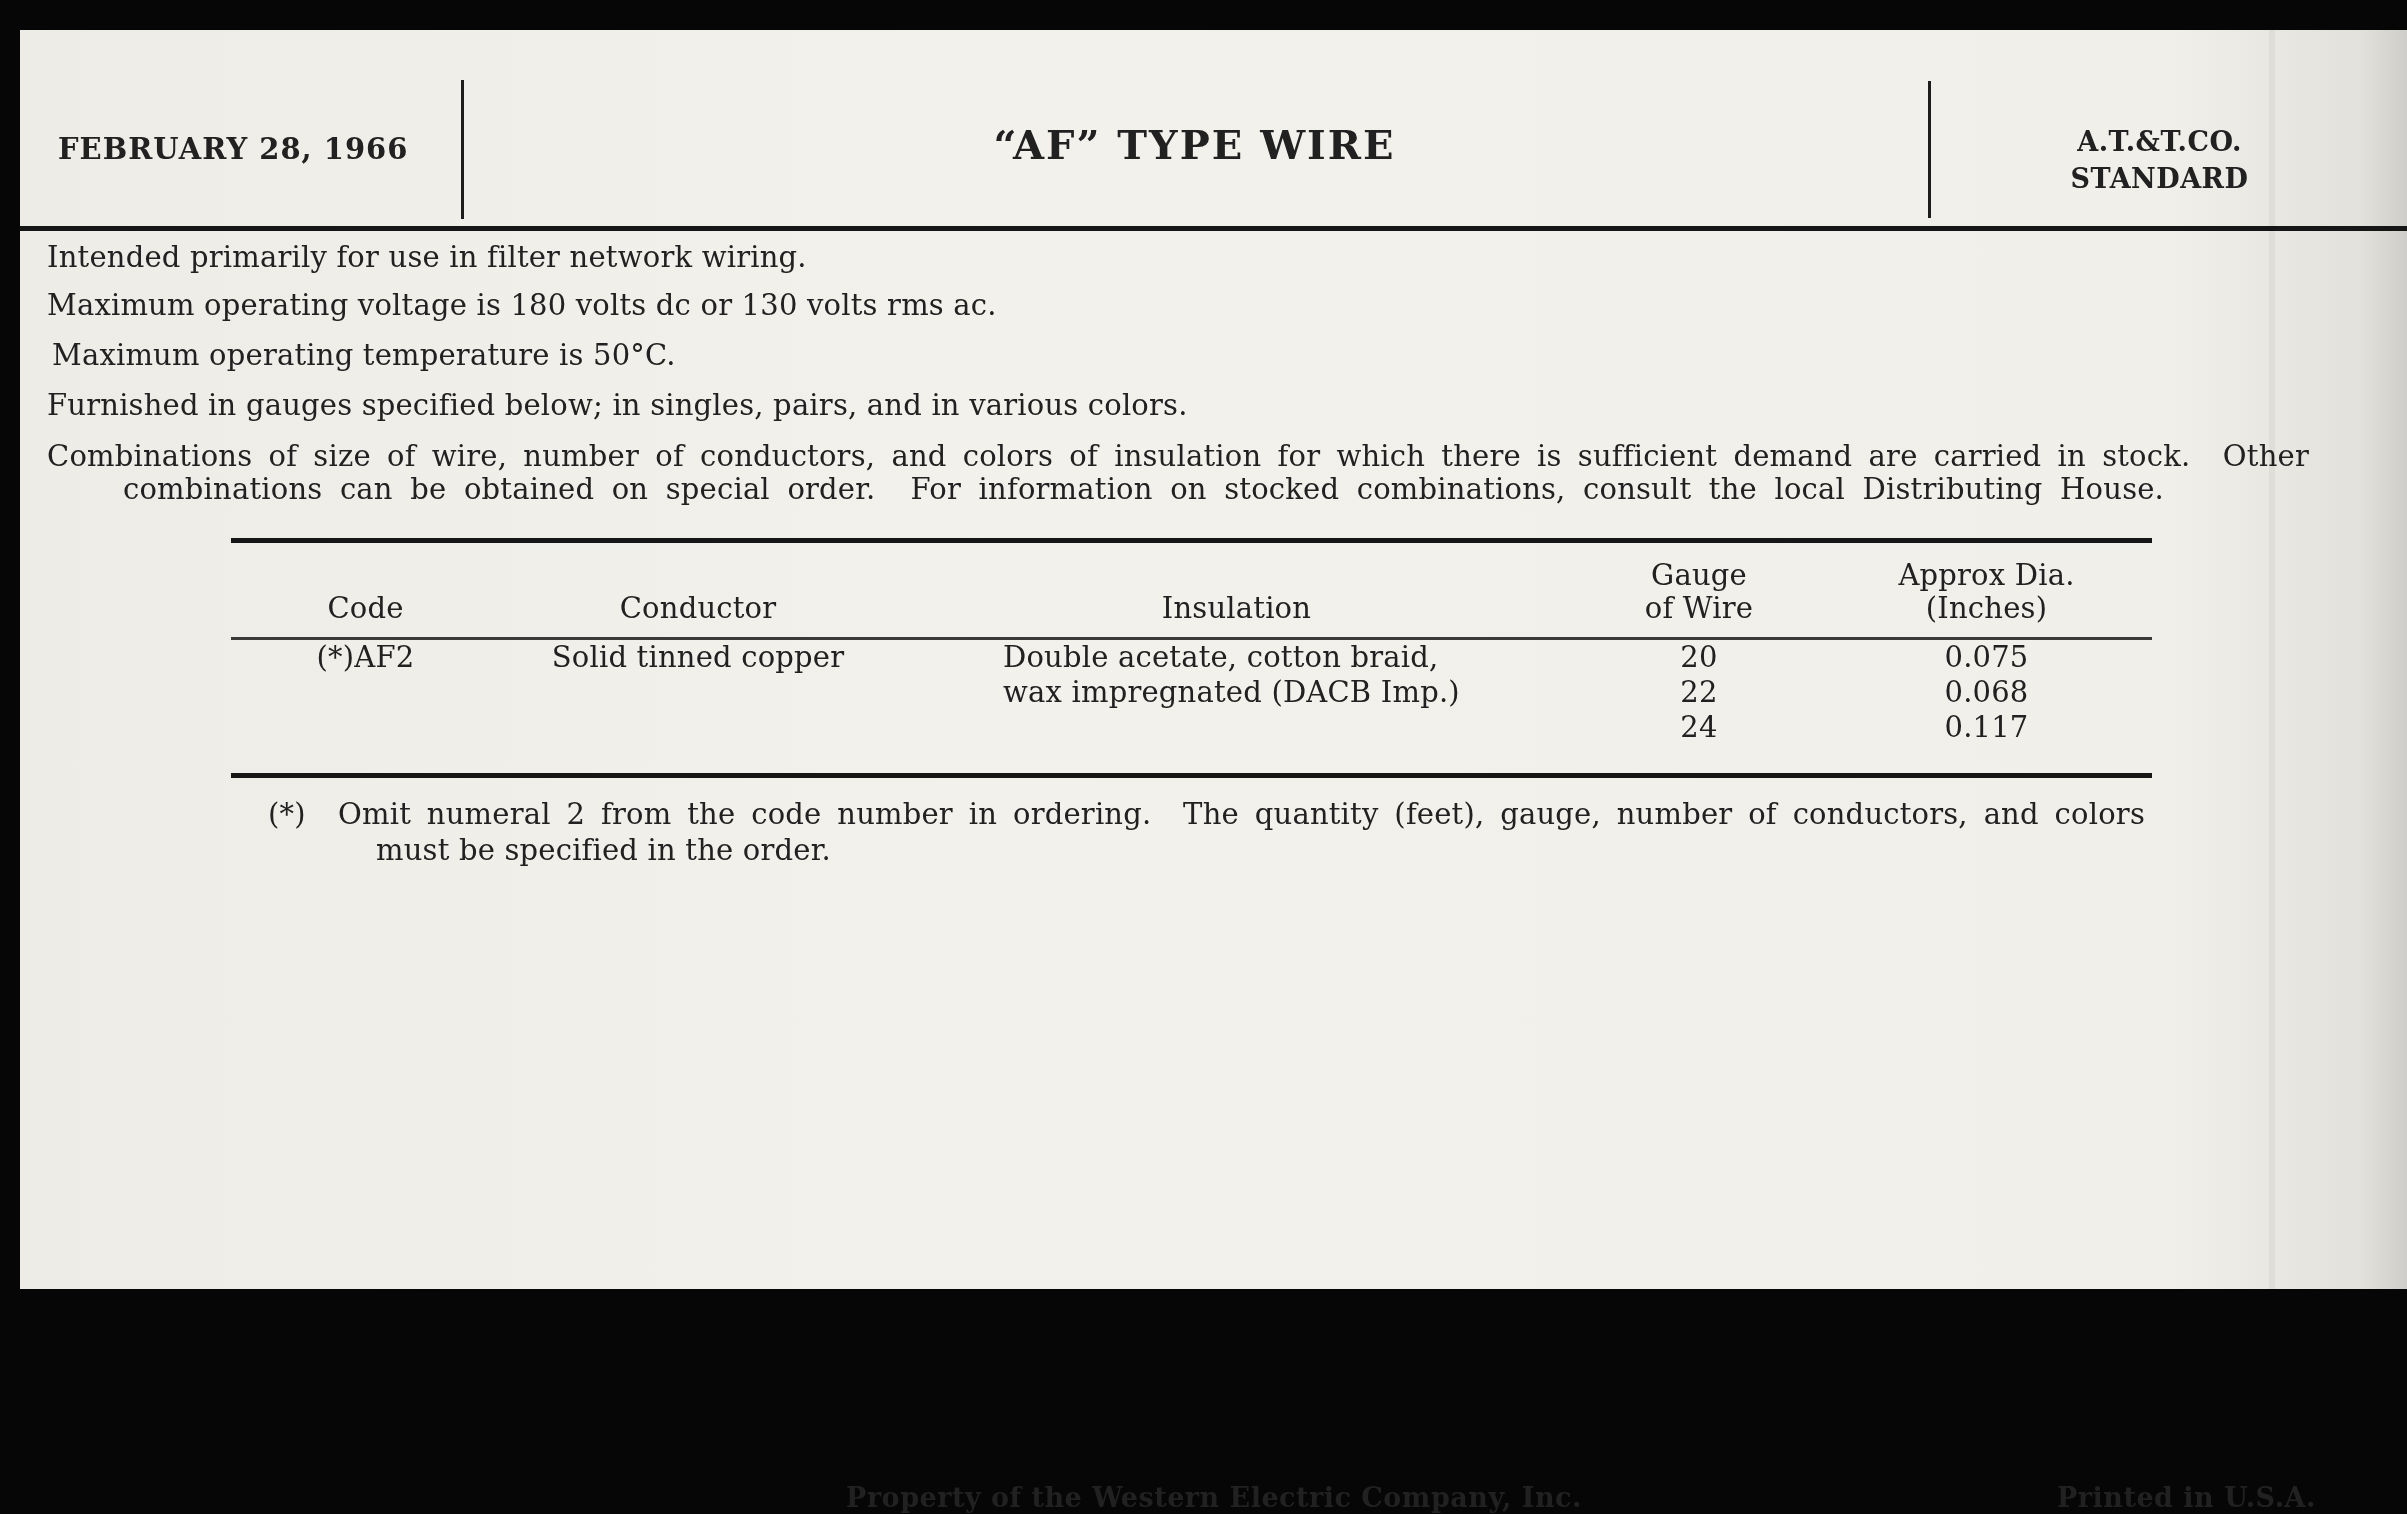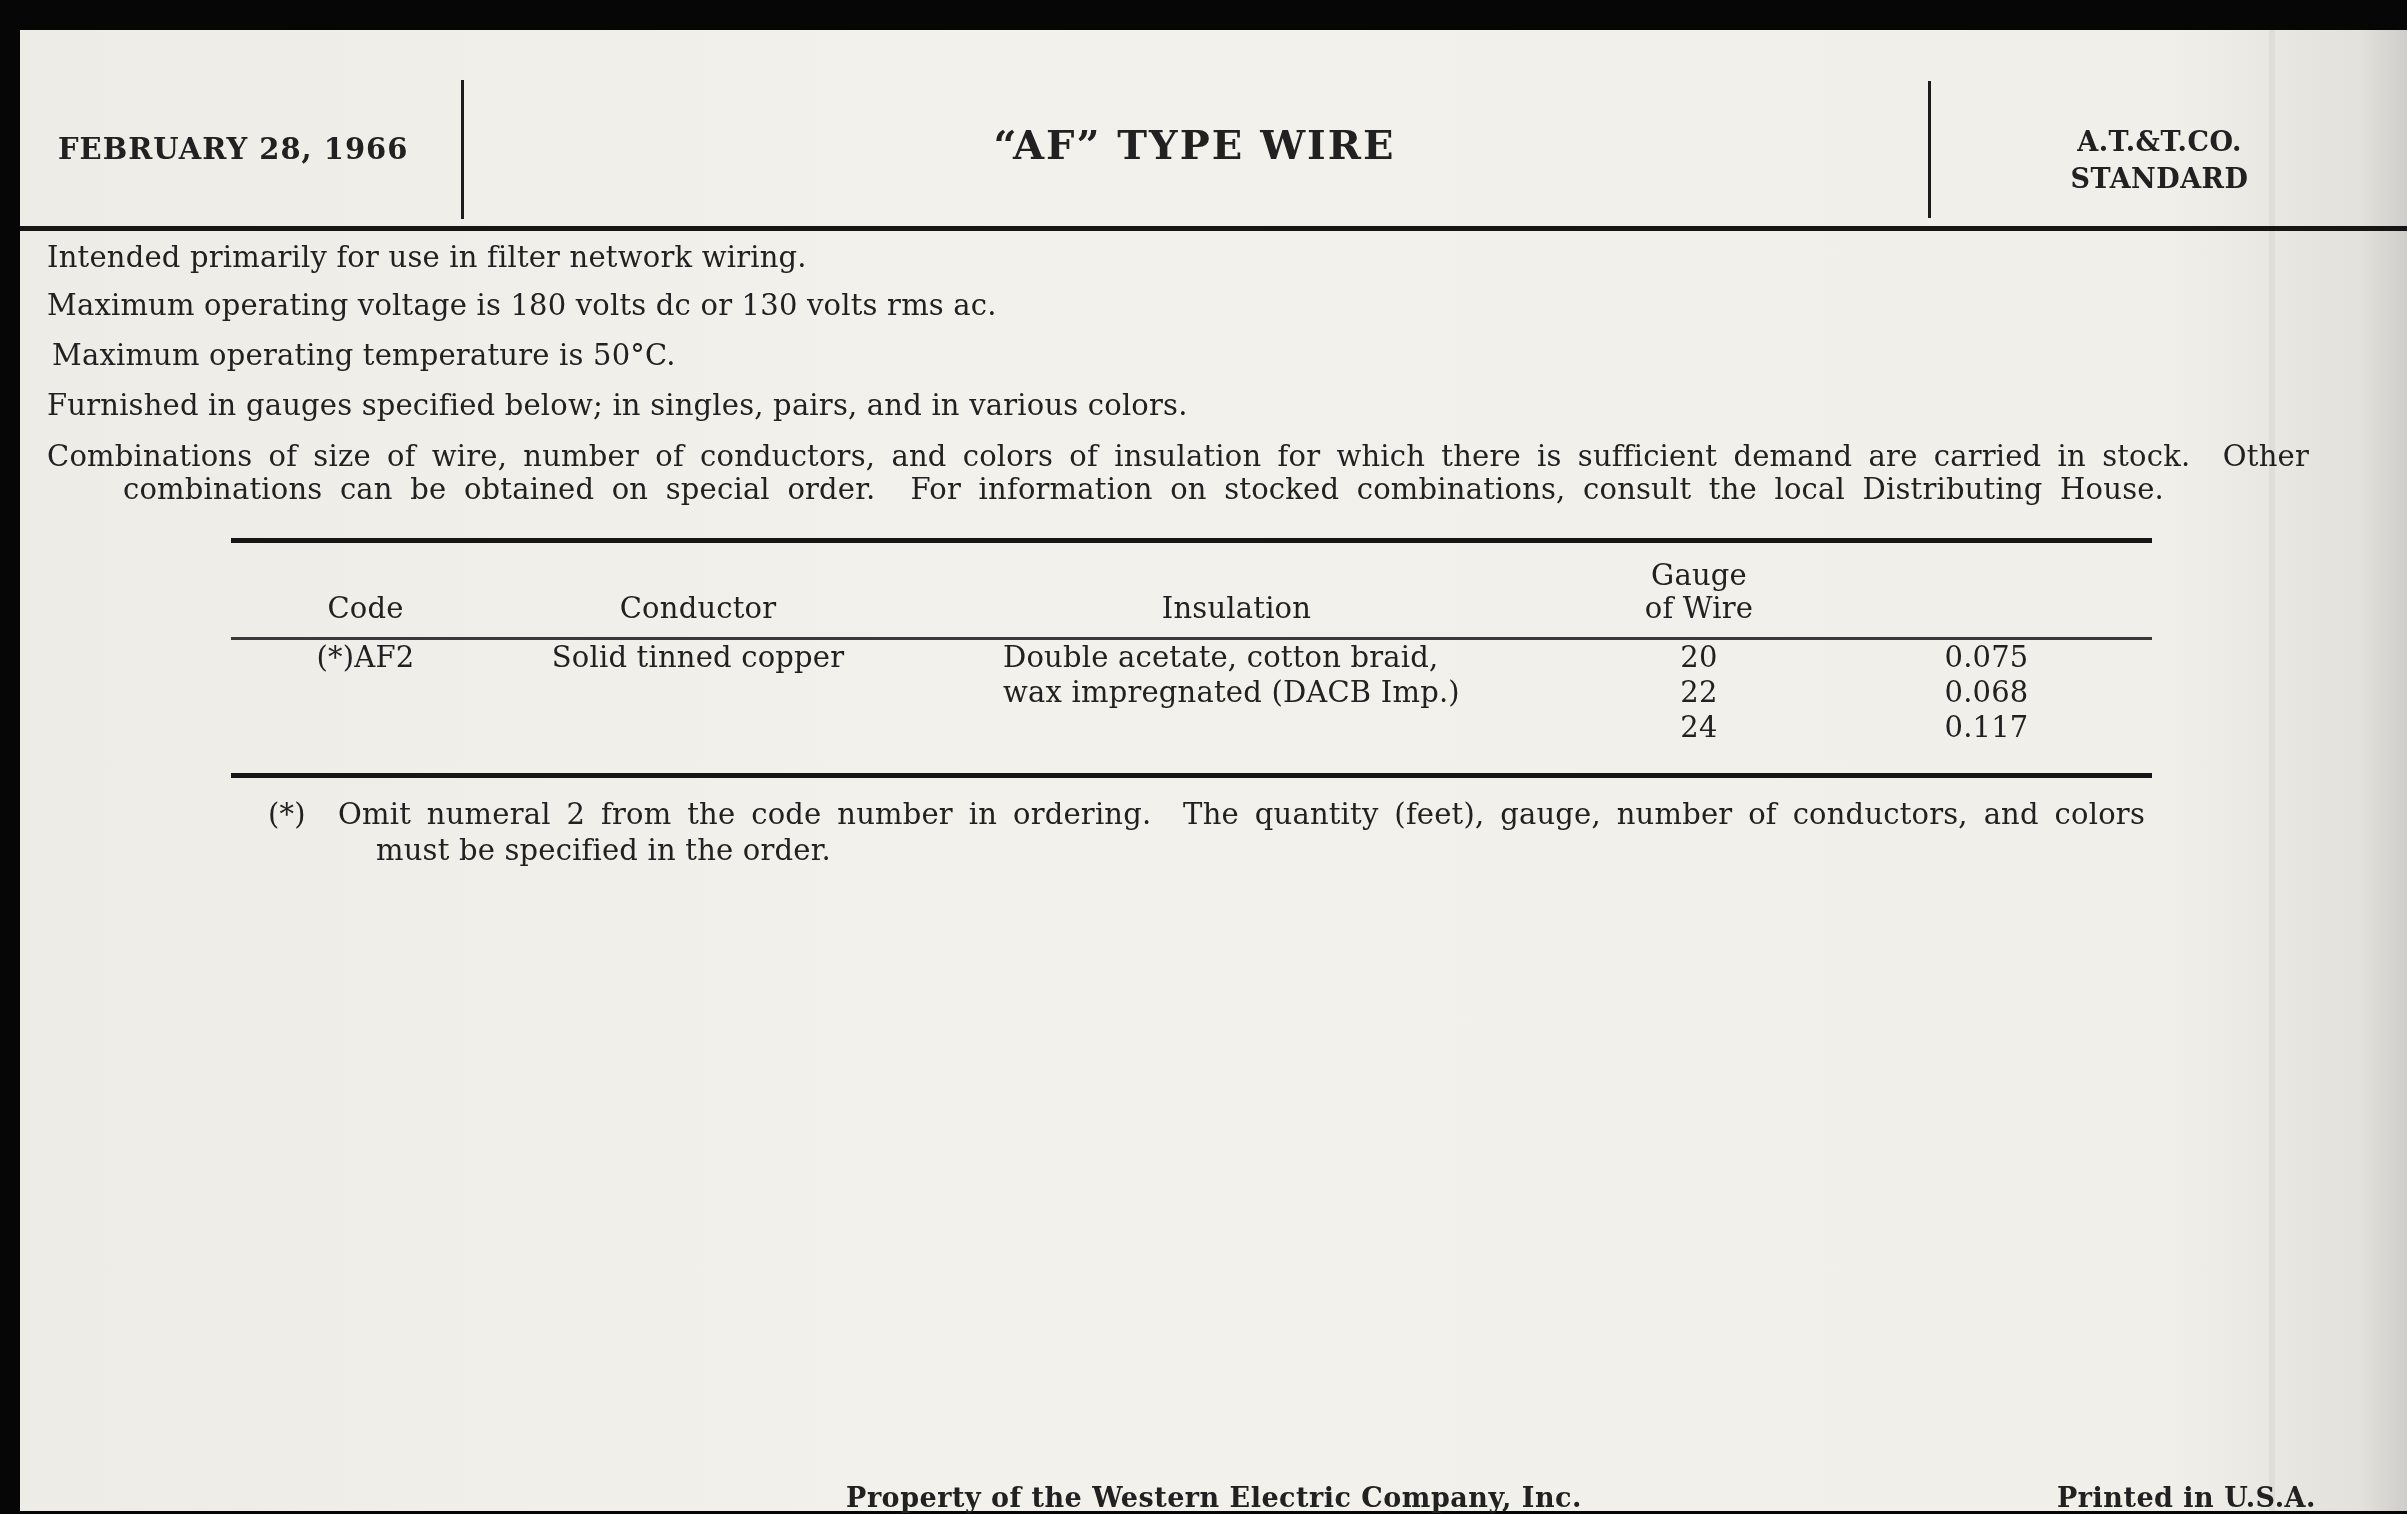--- a/index.html
+++ b/index.html
@@ -14,21 +14,21 @@
   .scene {
     position: absolute;
     inset: 0;
     background: #060606;
   }
   .paper {
     position: absolute;
     left: 20px;
     top: 30px;
     width: 2388px;
-    height: 1481px;
+    height: 1259px;
     background: linear-gradient(90deg, #eeece7 0%, #f3f1ec 40%, #f1efea 90%, #e3e1dc 98%, #cfcdc9 100%);
     color: #212121;
   }
   
   .crease {
     position: absolute;
     left: 2249px;
     top: 0;
     width: 6px;
     height: 100%;
@@ -207,20 +207,24 @@
       <div class="rule thick"></div>
 
       <div class="thead">
         <div class="th col-code">Code</div>
         <div class="th col-conductor">Conductor</div>
         <div class="th col-insulation">Insulation</div>
         <div class="th col-gauge">
           <div>Gauge</div>
           <div>of Wire</div>
         </div>
+        <div class="th col-dia">
+          <div>Approx Dia.</div>
+          <div>(Inches)</div>
+        </div>
       </div>
 
       <div class="rule thin"></div>
 
       <div class="tbody">
         <div class="td col-code">(*)AF2</div>
         <div class="td col-conductor">Solid tinned copper</div>
         <div class="td col-insulation">
           <div>Double acetate, cotton braid,</div>
           <div>wax impregnated (DACB Imp.)</div>

